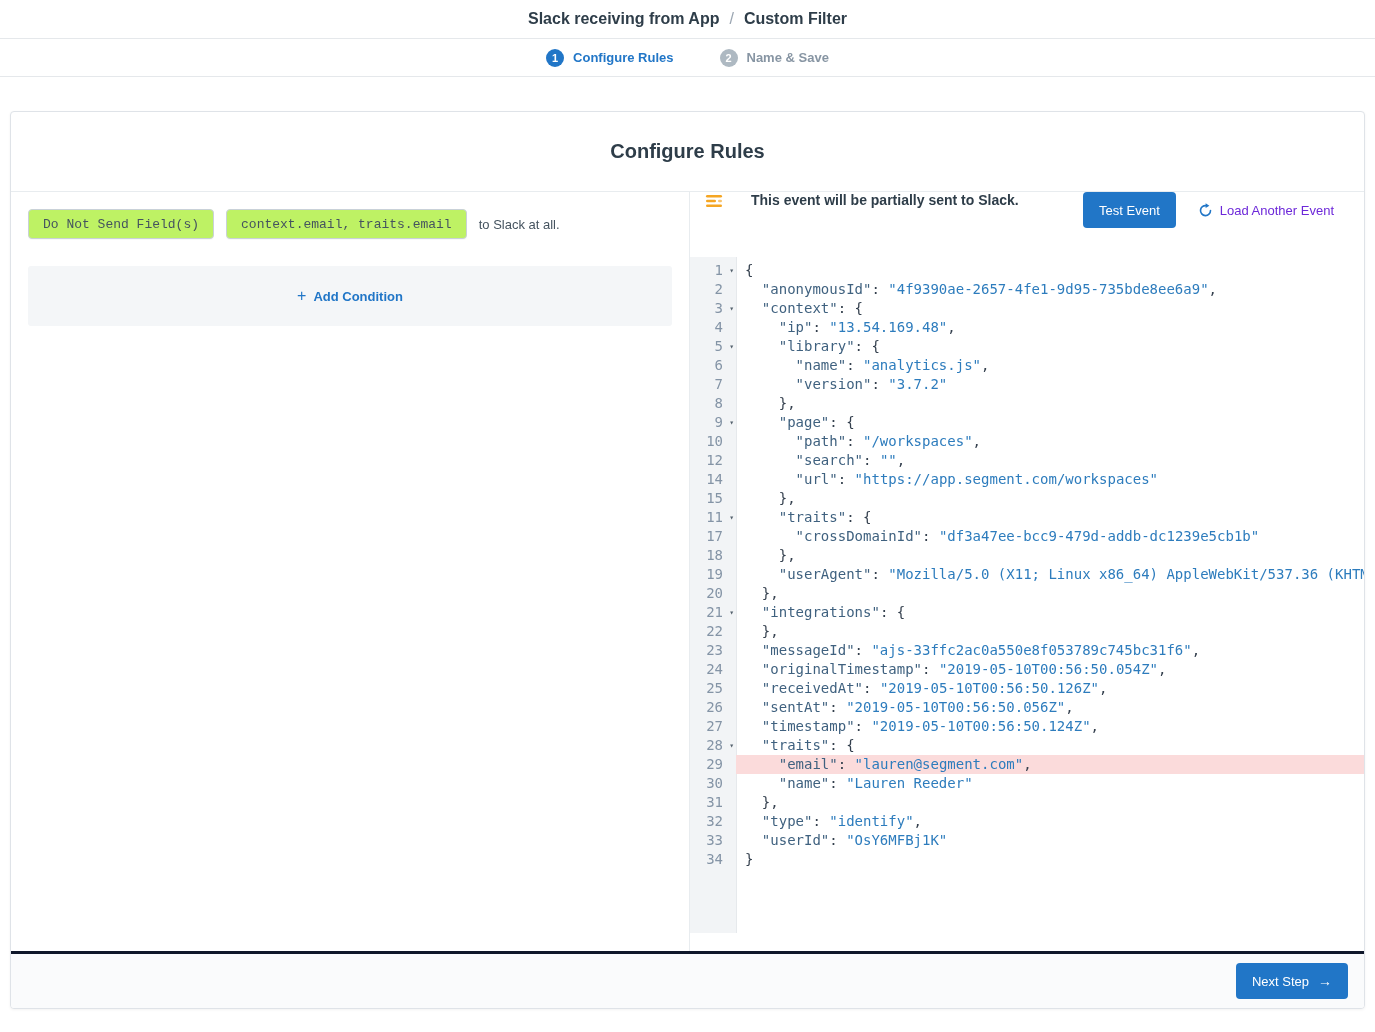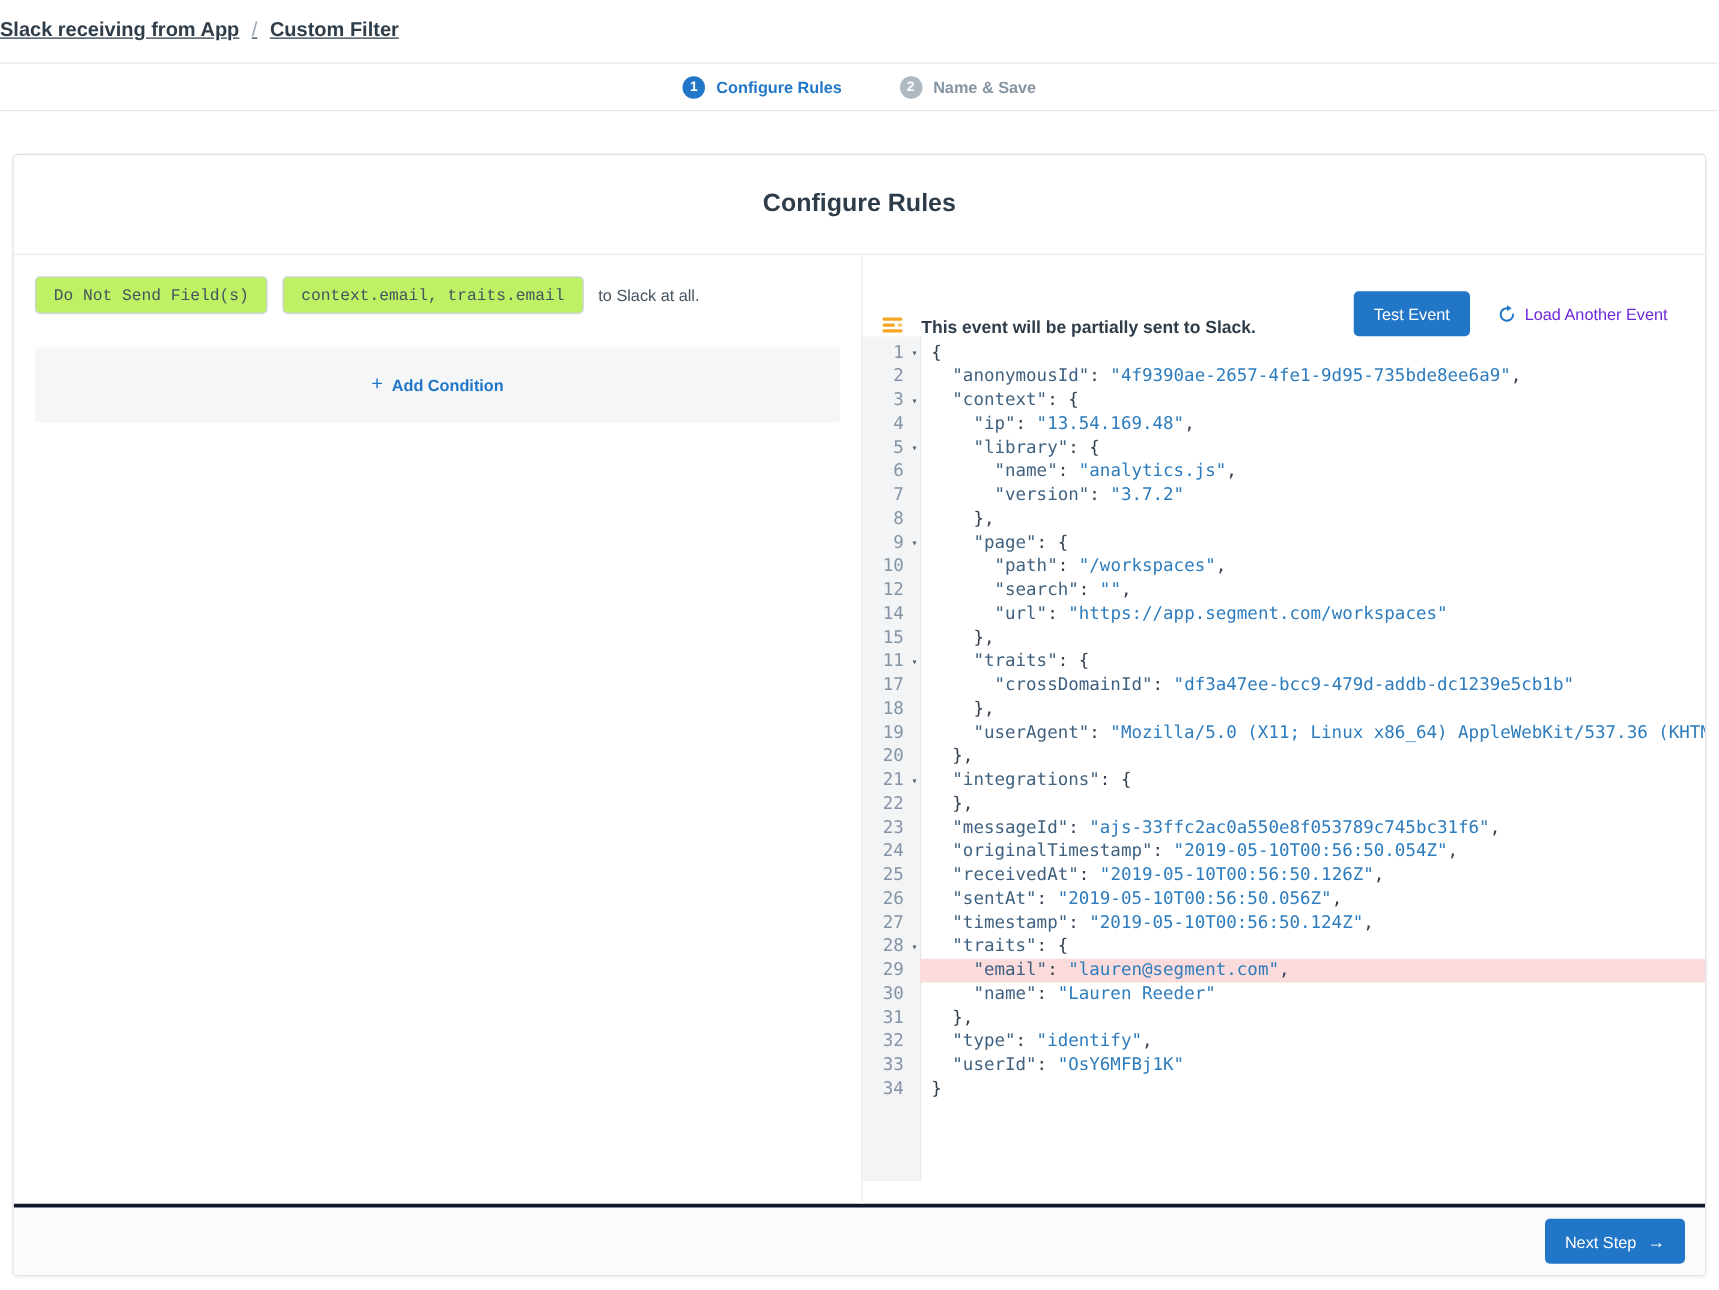--- a/index.html
+++ b/index.html
@@ -5,25 +5,25 @@
   * { box-sizing: border-box; margin: 0; padding: 0; }
   html,body { width: 1375px; }
   body {
     font-family: "Liberation Sans", sans-serif;
     background: #ffffff;
     color: #2e3d49;
   }
 
   
   .topbar {
-    height: 51px;
+    height: 39px;
     border-bottom: 1px solid #e5e8eb;
-    display: flex; align-items: center; justify-content: flex-start;
+    display: flex; align-items: center; justify-content: center;
     gap: 10px;
-    font-size: 16px; font-weight: 700; color: #2e3d49; text-decoration: underline;
+    font-size: 16px; font-weight: 700; color: #2e3d49;
   }
   .crumb-sep { color: #9aa5b1; font-weight: 400; }
 
   
   .steps {
     height: 38px;
     border-bottom: 1px solid #e5e8eb;
     display: flex; align-items: center; justify-content: center;
     gap: 46px;
   }
@@ -73,21 +73,21 @@
     margin-top: 27px; height: 60px;
     background: #f4f6f8; border-radius: 3px;
     display: flex; align-items: center; justify-content: center;
     gap: 7px; color: #2176c7; font-size: 13px; font-weight: 600;
     cursor: pointer;
   }
   .plus { font-size: 16px; font-weight: 400; line-height: 1; }
 
   
   .event-panel { flex: 1 1 auto; min-width: 0; display: flex; flex-direction: column; }
-  .event-head { height: 65px; display: flex; align-items: flex-end; padding: 0 30px 0 15px; gap: 14px; flex: 0 0 auto; }
+  .event-head { height: 65px; display: flex; align-items: flex-start; padding: 0 30px 0 15px; gap: 28px; flex: 0 0 auto; }
   .event-icon { display: flex; align-items: center; }
   .event-status { font-size: 14px; font-weight: 700; color: #2e3d49; white-space: nowrap; }
   .event-actions { margin-left: auto; display: flex; align-items: center; gap: 22px; }
   .btn-primary {
     height: 36px; padding: 0 16px;
     background: #2176c7; color: #fff;
     border: none; border-radius: 4px;
     font-size: 13px; font-family: inherit; cursor: pointer;
   }
   .link { display: flex; align-items: center; gap: 7px; color: #6d28d9; font-size: 13px; cursor: pointer; text-decoration: none; white-space: nowrap; }

